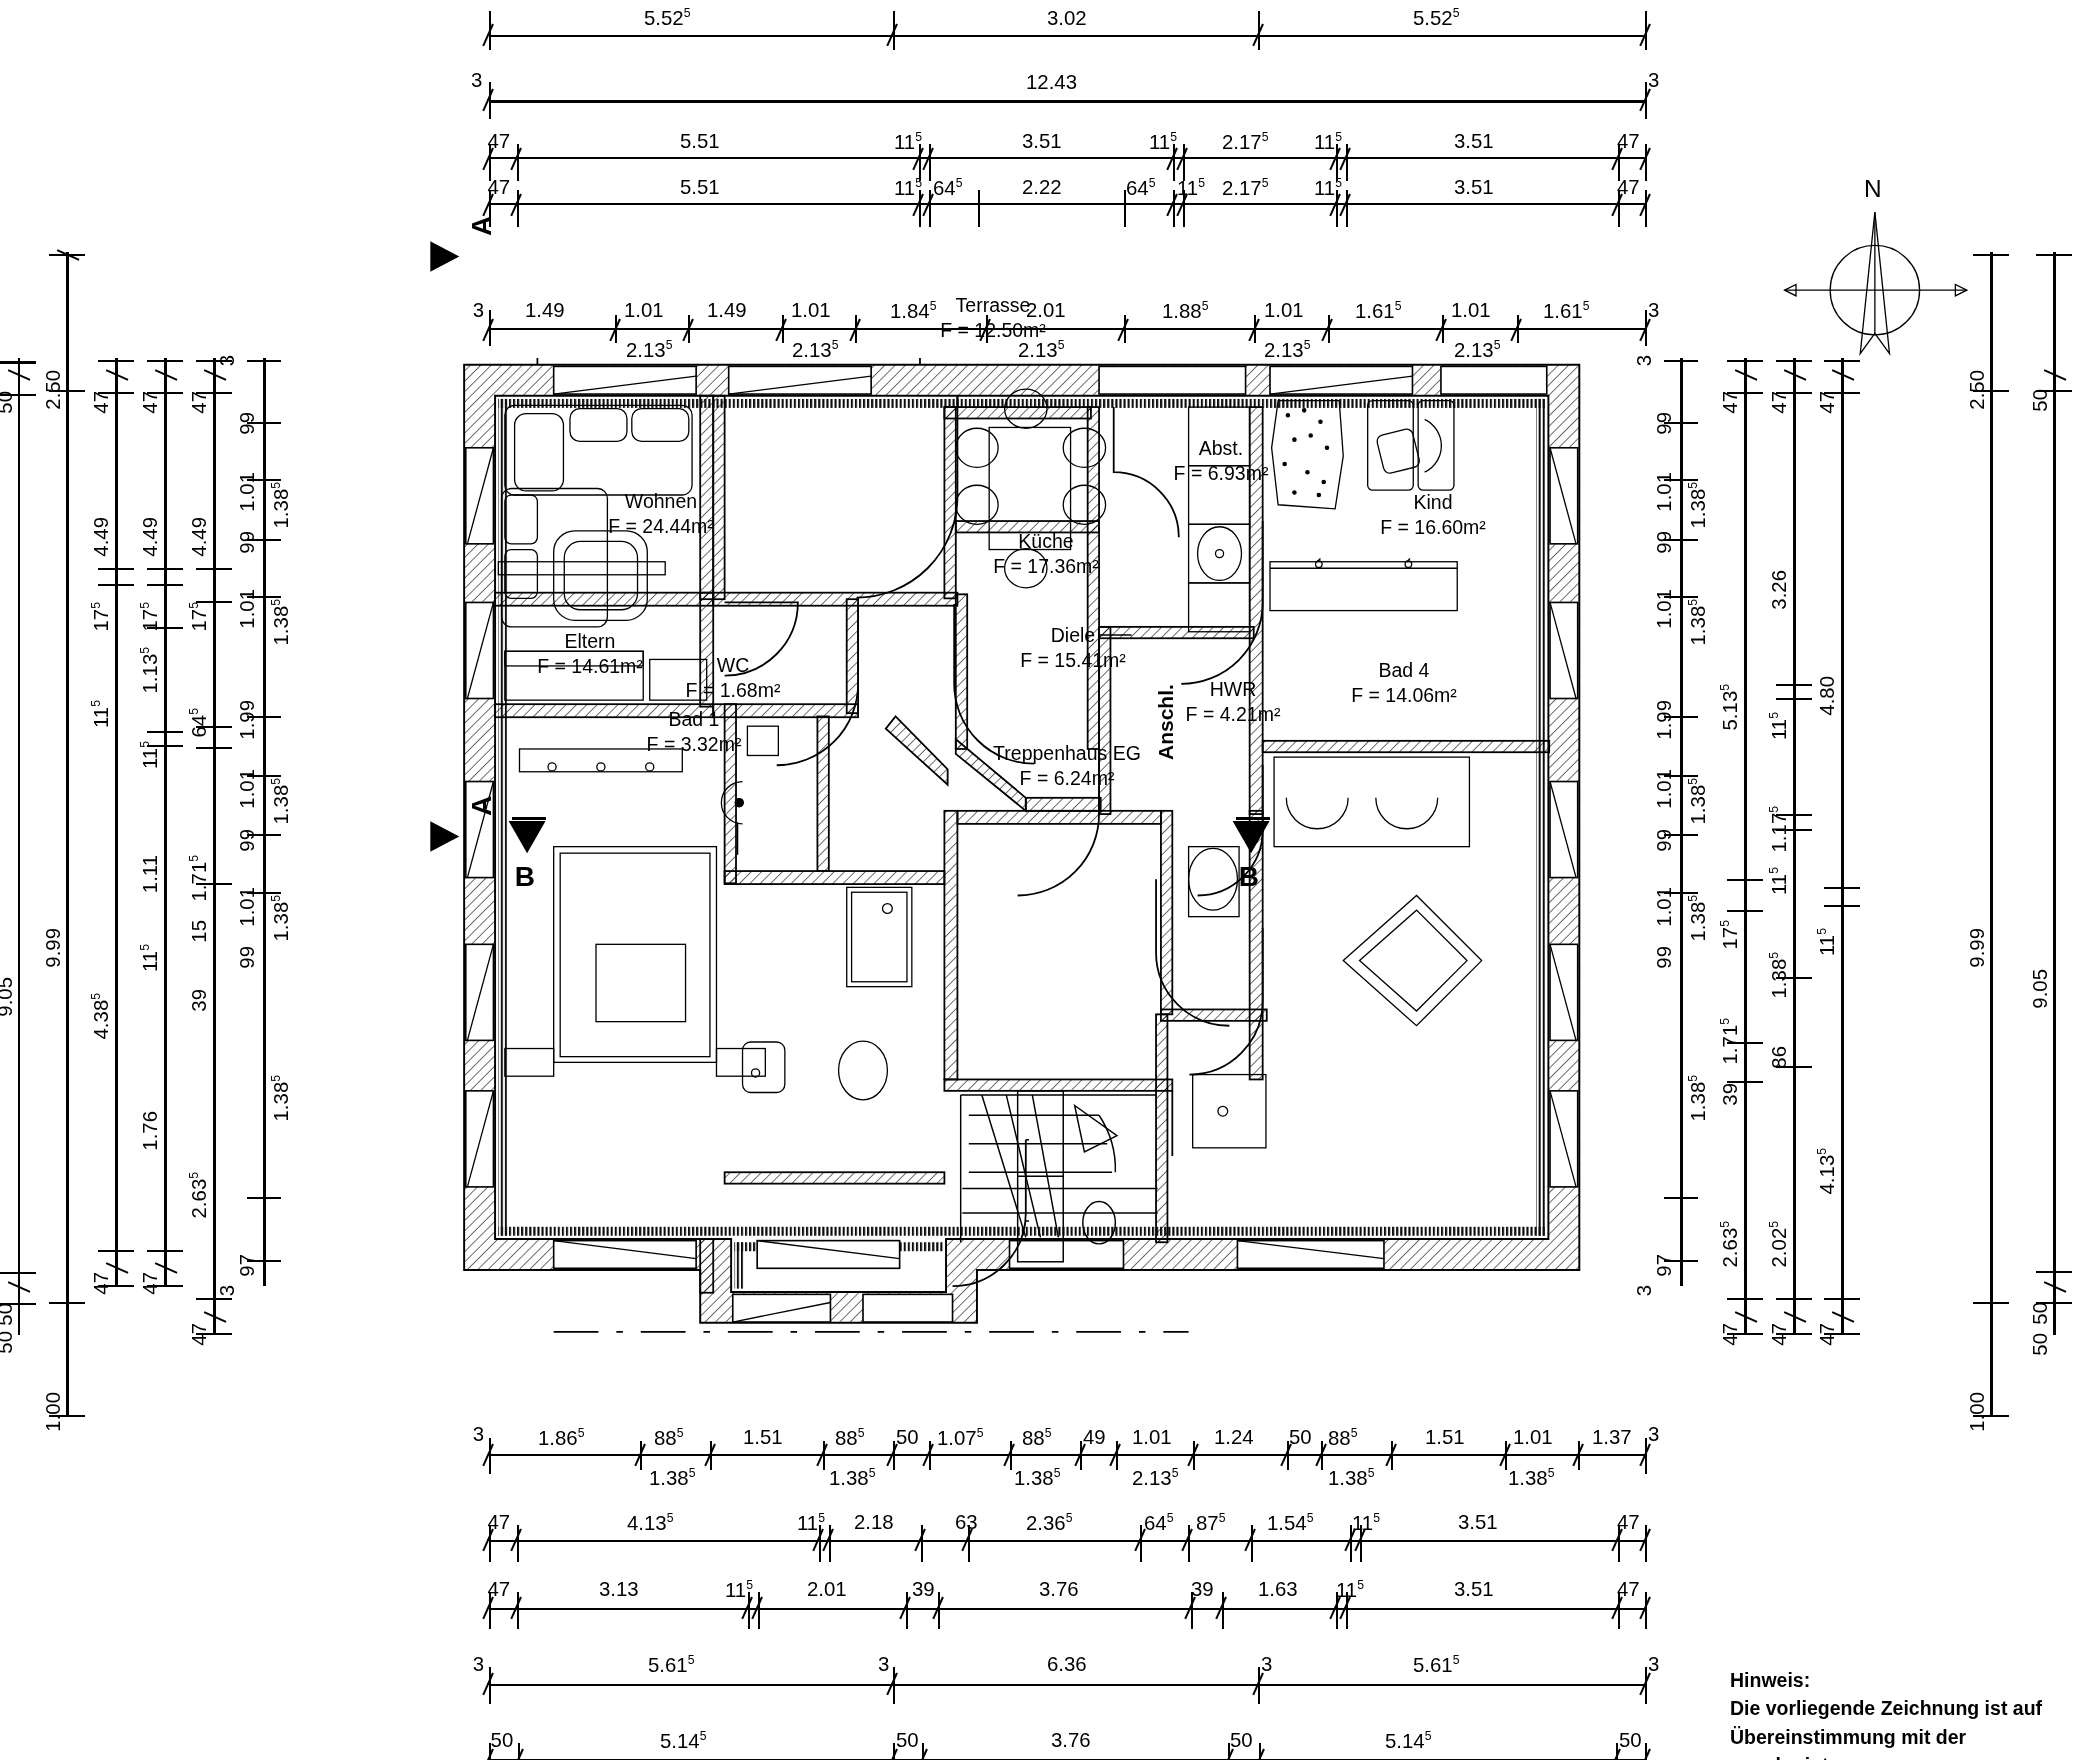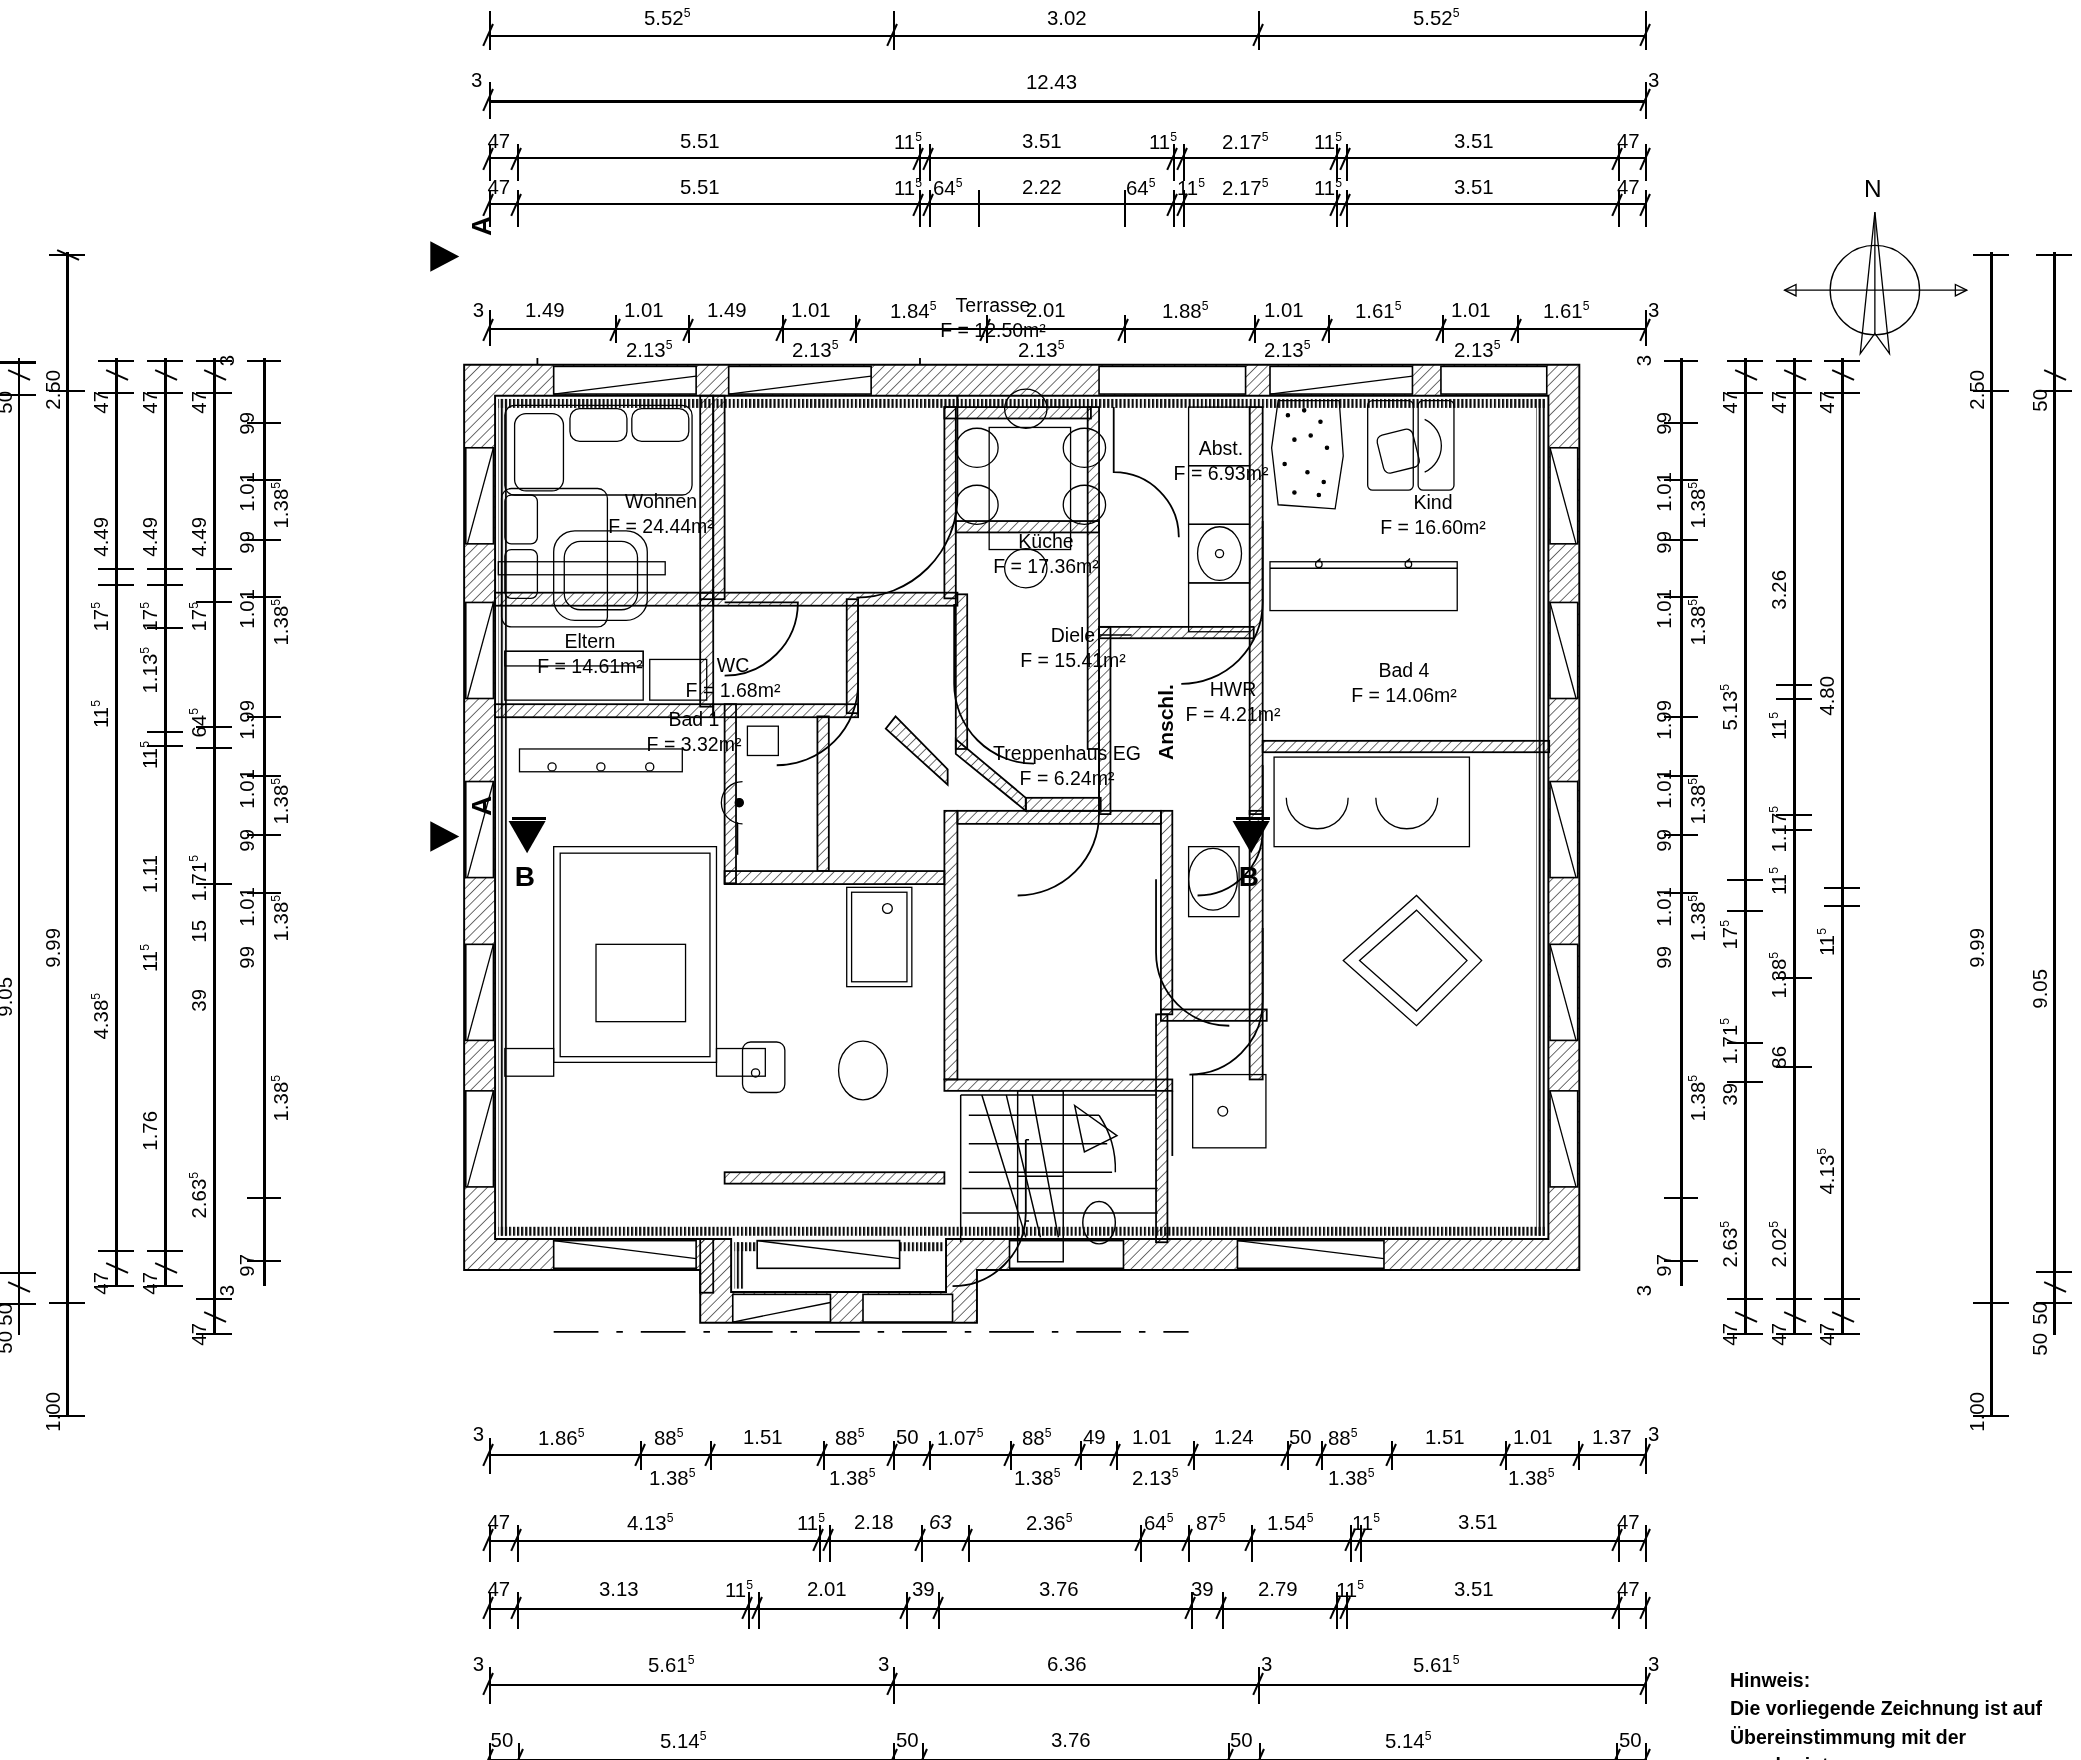--- a/index.html
+++ b/index.html
@@ -847,21 +847,21 @@
       <div class="slash" style="left:697px;top:21px;"></div>
     <div class="slash" style="left:760px;top:21px;"></div>
       <div class="slash" style="left:860px;top:21px;"></div>
     <div class="slash" style="left:870px;top:21px;"></div>
       <div class="slash" style="left:1127px;top:21px;"></div>
     <div class="slash" style="left:1155px;top:21px;"></div>
     <div class="dimtxt abs" style="left:-1.6px;top:4.9px;"><span>47</span></div>
     <div class="dimtxt abs" style="left:138px;top:4.9px;"><span>4.13</span><span class="sup">5</span></div>
     <div class="dimtxt abs" style="left:308px;top:4.9px;"><span>11</span><span class="sup">5</span></div>
     <div class="dimtxt abs" style="left:365px;top:4.9px;"><span>2.18</span></div>
-    <div class="dimtxt abs" style="left:440px;top:4.9px;font-style:italic;"><span>63</span></div>
+    <div class="dimtxt abs" style="left:466px;top:4.9px;"><span>63</span></div>
     <div class="dimtxt abs" style="left:537px;top:4.9px;"><span>2.36</span><span class="sup">5</span></div>
     <div class="dimtxt abs" style="left:655px;top:4.9px;"><span>64</span><span class="sup">5</span></div>
     <div class="dimtxt abs" style="left:707px;top:4.9px;"><span>87</span><span class="sup">5</span></div>
     <div class="dimtxt abs" style="left:778px;top:4.9px;"><span>1.54</span><span class="sup">5</span></div>
     <div class="dimtxt abs" style="left:863px;top:4.9px;"><span>11</span><span class="sup">5</span></div>
     <div class="dimtxt abs" style="left:969px;top:4.9px;"><span>3.51</span></div>
     <div class="dimtxt abs" style="left:1128px;top:4.9px;"><span>47</span></div>
   </div>
 
   <div class="abs" style="left:489px;top:155px;">
@@ -890,21 +890,21 @@
       <div class="slash" style="left:855px;top:24.4px;"></div>
     <div class="slash" style="left:1127px;top:24.4px;"></div>
       <div class="slash" style="left:1155px;top:24.4px;"></div>
     <div class="dimtxt abs" style="left:-1.6px;top:6.5px;"><span>47</span></div>
     <div class="dimtxt abs" style="left:110px;top:6.5px;"><span>3.13</span></div>
     <div class="dimtxt abs" style="left:236px;top:6.5px;"><span>11</span><span class="sup">5</span></div>
     <div class="dimtxt abs" style="left:318px;top:6.5px;"><span>2.01</span></div>
     <div class="dimtxt abs" style="left:423px;top:6.5px;"><span>39</span></div>
     <div class="dimtxt abs" style="left:550px;top:6.5px;"><span>3.76</span></div>
     <div class="dimtxt abs" style="left:702px;top:6.5px;"><span>39</span></div>
-    <div class="dimtxt abs" style="left:769px;top:6.5px;"><span>2.79</span></div>
+    <div class="dimtxt abs" style="left:769px;top:6.5px;"><span>1.63</span></div>
     <div class="dimtxt abs" style="left:847px;top:6.5px;"><span>11</span><span class="sup">5</span></div>
     <div class="dimtxt abs" style="left:965px;top:6.5px;"><span>3.51</span></div>
     <div class="dimtxt abs" style="left:1128px;top:6.5px;"><span>47</span></div>
   </div>
 
   <div class="abs" style="left:489px;top:234px;">
     <div class="hline" style="left:0;top:33px;width:1156px;"></div>
     <div class="vline" style="left:0;top:16.3px;height:37px;"></div>
     <div class="vline" style="left:404px;top:16.3px;height:37px;"></div>
     <div class="vline" style="left:769px;top:16.3px;height:37px;"></div>

